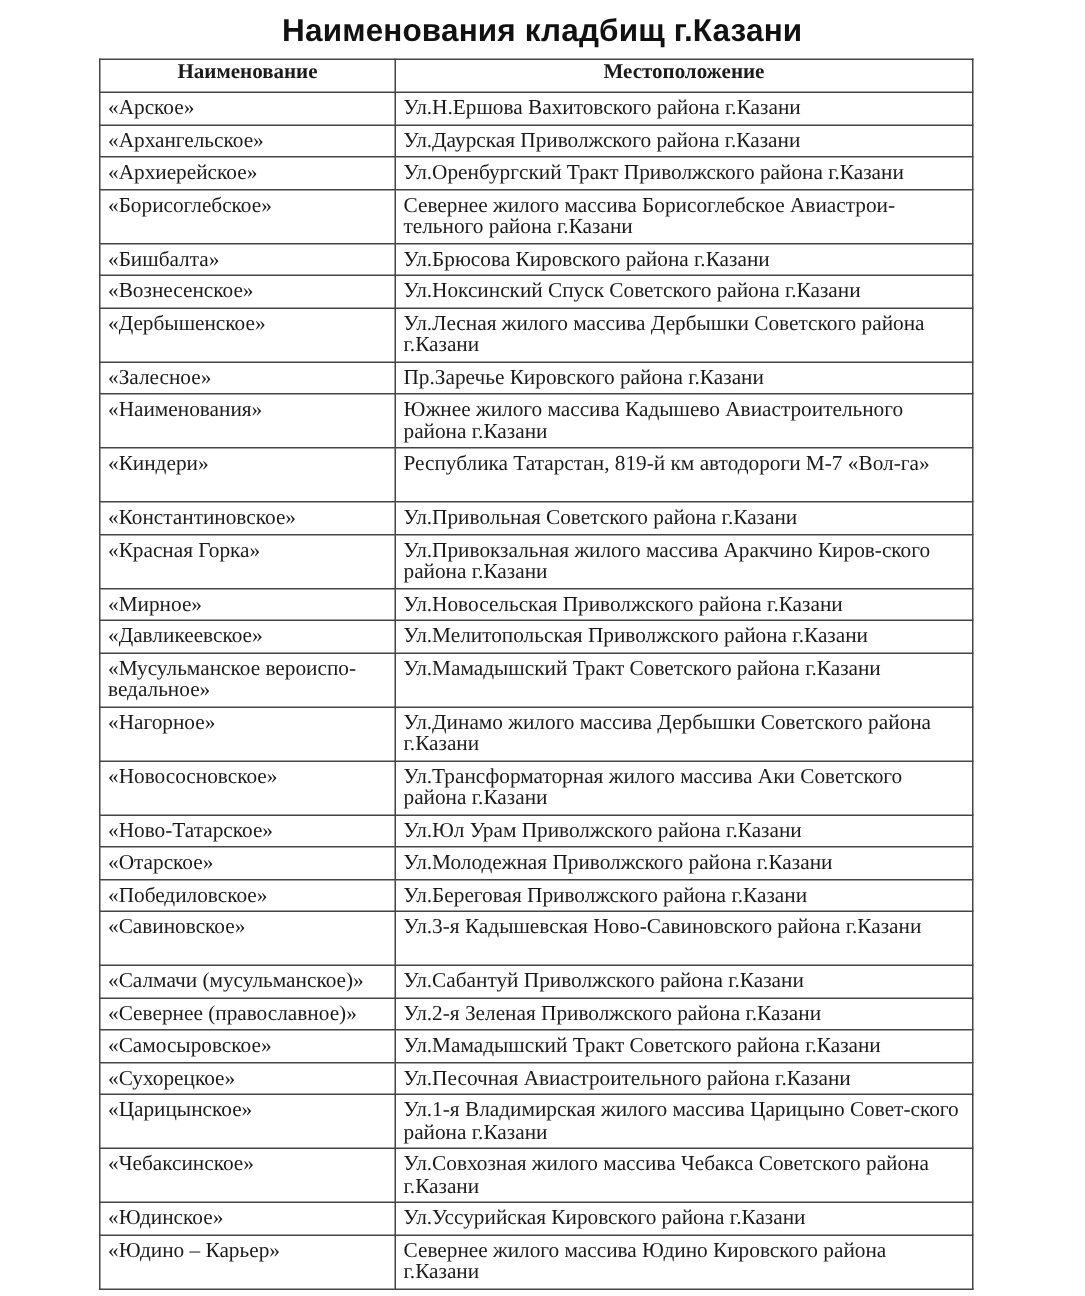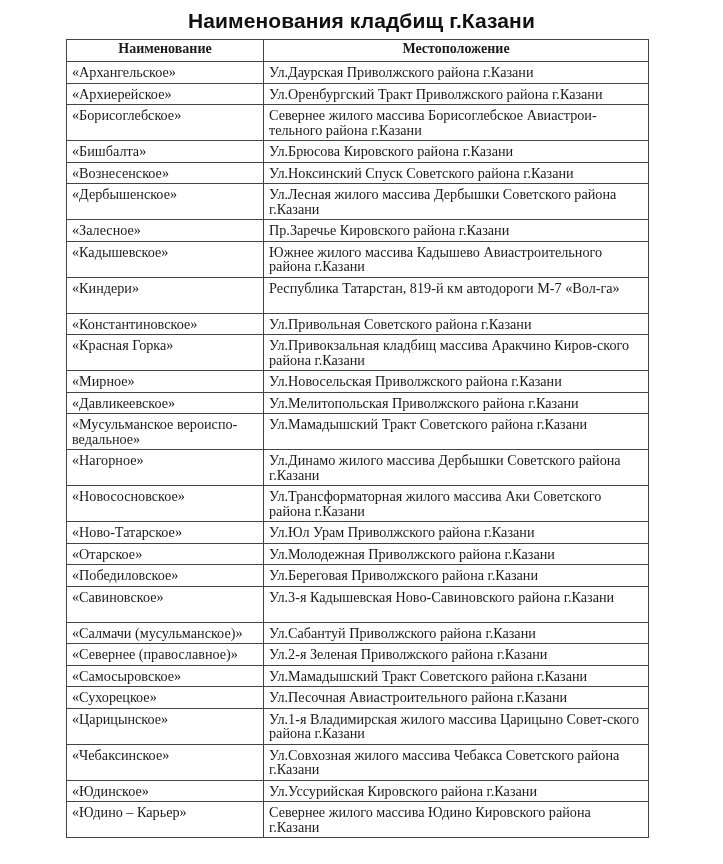--- a/index.html
+++ b/index.html
@@ -35,20 +35,24 @@
       <col class="c2">
     </colgroup>
   <thead>
     <tr>
       <th>Наименование</th>
       <th>Местоположение</th>
     </tr>
   </thead>
   <tbody id="rows">
       <tr class="single">
+        <td>«Арское»</td>
+        <td>Ул.Н.Ершова Вахитовского района г.Казани</td>
+      </tr>
+      <tr class="single">
         <td>«Архангельское»</td>
         <td>Ул.Даурская Приволжского района г.Казани</td>
       </tr>
       <tr class="single">
         <td>«Архиерейское»</td>
         <td>Ул.Оренбургский Тракт Приволжского района г.Казани</td>
       </tr>
       <tr class="double">
         <td>«Борисоглебское»</td>
         <td>Севернее жилого массива Борисоглебское Авиастрои-тельного района г.Казани</td>
@@ -63,34 +67,34 @@
       </tr>
       <tr class="double">
         <td>«Дербышенское»</td>
         <td>Ул.Лесная жилого массива Дербышки Советского района г.Казани</td>
       </tr>
       <tr class="single">
         <td>«Залесное»</td>
         <td>Пр.Заречье Кировского района г.Казани</td>
       </tr>
       <tr class="double">
-        <td>«Кадышевское»</td>
+        <td>«Наименования»</td>
         <td>Южнее жилого массива Кадышево Авиастроительного района г.Казани</td>
       </tr>
       <tr class="double">
         <td>«Киндери»</td>
         <td>Республика Татарстан, 819-й км автодороги М-7 «Вол-га»</td>
       </tr>
       <tr class="single">
         <td>«Константиновское»</td>
         <td>Ул.Привольная Советского района г.Казани</td>
       </tr>
       <tr class="double">
         <td>«Красная Горка»</td>
-        <td>Ул.Привокзальная кладбищ массива Аракчино  Киров-ского района г.Казани</td>
+        <td>Ул.Привокзальная жилого массива Аракчино  Киров-ского района г.Казани</td>
       </tr>
       <tr class="single">
         <td>«Мирное»</td>
         <td>Ул.Новосельская Приволжского района г.Казани</td>
       </tr>
       <tr class="single">
         <td>«Давликеевское»</td>
         <td>Ул.Мелитопольская Приволжского района г.Казани</td>
       </tr>
       <tr class="double">

